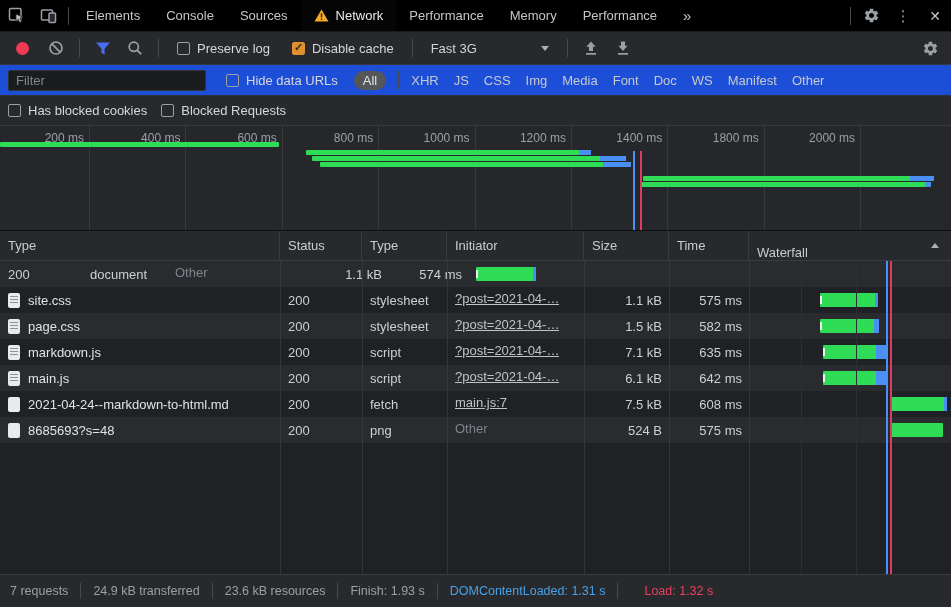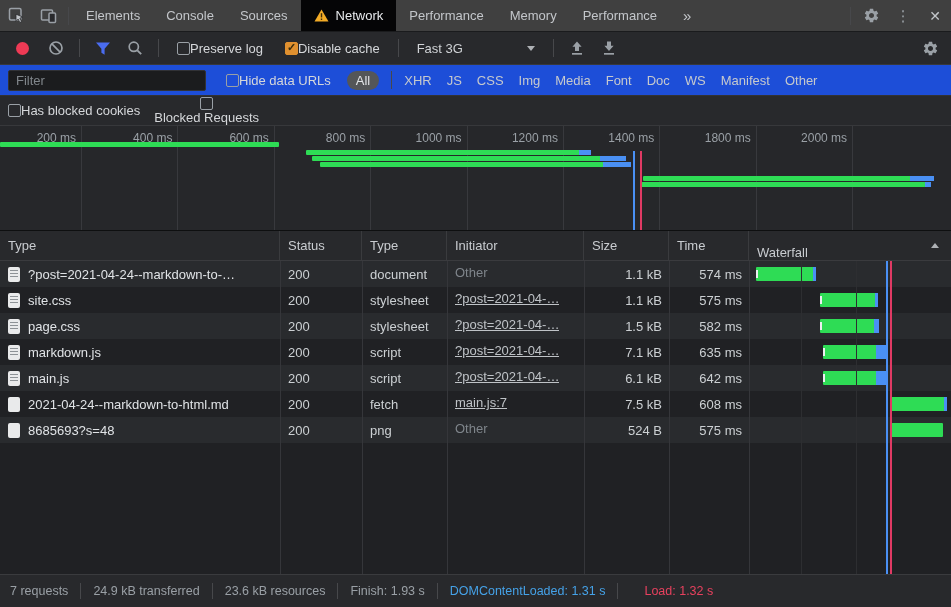--- a/index.html
+++ b/index.html
@@ -9,21 +9,21 @@
     font-family: "Liberation Sans", sans-serif;
     color: #d5d7da;
     position: relative;
     font-size: 13px;
     -webkit-font-smoothing: antialiased;
   }
   .icon-svg { display:block; }
 
   
   .tabbar {
-    height: 32px; background: #404040; display: flex; align-items: stretch;
+    height: 32px; background: #000000; display: flex; align-items: stretch;
     border-bottom: 1px solid #1a1b1d;
   }
   .tabbar .icon-btn {
     width: 32px; display:flex; align-items:center; justify-content:center; cursor:pointer;
   }
   .tb-divider { width:1px; background:#47484b; height:18px; align-self:center; margin:0 4px; }
   .tab {
     display:flex; align-items:center; padding:0 13px; color:#c3c6ca; cursor:pointer; white-space:nowrap;
   }
   .tab.active { background:#050506; color:#e8eaed; gap:7px; }
@@ -35,21 +35,21 @@
   
   .toolbar {
     height: 33px; background:#28292c; display:flex; align-items:center;
     border-bottom:1px solid #37383b; padding:0 8px; gap:6px;
   }
   .record-dot { width:13px; height:13px; border-radius:50%; background:#ee3a55; margin:0 8px; cursor:pointer; }
   .tool-icon { width:26px; height:26px; display:flex; align-items:center; justify-content:center; cursor:pointer; }
   .cb { width:13px; height:13px; border:1.5px solid #9aa0a6; border-radius:2px; background:transparent; flex:none; cursor:pointer; }
   .cb.checked { background:#e0902f; border-color:#e0902f; position:relative; }
   .cb.checked::after { content:"✓"; position:absolute; left:1px; top:-2px; font-size:11px; font-weight:bold; color:#3d2e0d; }
-  .cb-group { display:flex; align-items:center; margin:0 8px; cursor:pointer; }
+  .cb-group { display:flex; align-items:center; gap:7px; margin:0 8px; cursor:pointer; }
   .throttle { display:flex; align-items:center; justify-content:space-between; width:118px; margin:0 8px; cursor:pointer; color:#d0d3d6; }
   .caret-down { width:0; height:0; border-left:4.5px solid transparent; border-right:4.5px solid transparent; border-top:5px solid #aeb1b5; }
   .spacer { flex:1; }
 
   
   .filterbar {
     height:31px; background:#1d4ed8; display:flex; align-items:center;
     border-bottom:1px solid #313235; padding:0 8px; gap:8px;
   }
   .filter-input {
@@ -64,21 +64,21 @@
   
   .blockedbar {
     height:30px; background:#28292c; display:flex; align-items:center;
     border-bottom:1px solid #37383b; padding:0 8px; gap:14px;
   }
 
   
   .overview { height:105px; background:#26272a; position:relative; border-bottom:1px solid #0e0f10; overflow:hidden; }
   .ov-cells { display:flex; height:100%; }
   .ov-cell { width:96.4px; flex:none; border-right:1px solid #38393d; color:#9aa0a6; font-size:12px; text-align:right; padding:5px 5px 0 0; }
-  .ov-cell:first-child { width:82px; }
+  .ov-cell:first-child { width:90px; }
   .bar { position:absolute; background:#2edc55; height:14px; border-radius:1px; }
   .bar .tip { position:absolute; right:0; top:0; bottom:0; background:#4a90f4; width:0; }
   .bar .tick { display:none; position:absolute; left:0; top:3px; width:2px; height:8px; background:#eceff1; }
   .bar.has-tick .tick { display:block; }
   .vline { position:absolute; width:2px; top:25px; bottom:0; }
   .vline.blue { background:#4a90f4; }
   .vline.red { background:#e03a64; }
 
   
   .grid-header {
@@ -250,21 +250,21 @@
     <span>Manifest</span>
     <span>Other</span>
   </span>
 </div>
 
 <div class="blockedbar">
   <span class="cb-group" style="margin:0;">
     <span class="cb"></span>
     <span>Has blocked cookies</span>
   </span>
-  <span class="cb-group" style="margin:0;flex-direction:column;">
+  <span class="cb-group" style="margin:0;">
     <span class="cb"></span>
     <span>Blocked Requests</span>
   </span>
 </div>
 
 <div class="overview">
   <div class="ov-cells">
     <div class="ov-cell">200 ms</div>
     <div class="ov-cell">400 ms</div>
     <div class="ov-cell">600 ms</div>
@@ -306,24 +306,20 @@
   <div class="gh-cell col-time">Time</div>
   <div class="gh-cell col-waterfall">
     <span>Waterfall</span>
     <span class="sort-asc"></span>
   </div>
 </div>
 
 <div class="grid-body">
 
   <div class="req-row">
-    <div class="rc name">
-        <span class="ficon lines"></span>
-        <span>?post=2021-04-24--markdown-to-…</span>
-      </div>
     <div class="rc status">200</div>
     <div class="rc type">document</div>
     <div class="rc initiator"><span class="txt muted">Other</span></div>
     <div class="rc size">1.1 kB</div>
     <div class="rc time">574 ms</div>
     <div class="rc waterfall">
         <div class="bar row-bar has-tick" style="left: 7px; width: 60px;">
           <i class="tick"></i>
           <i class="tip" style="width: 3px;"></i>
         </div>

